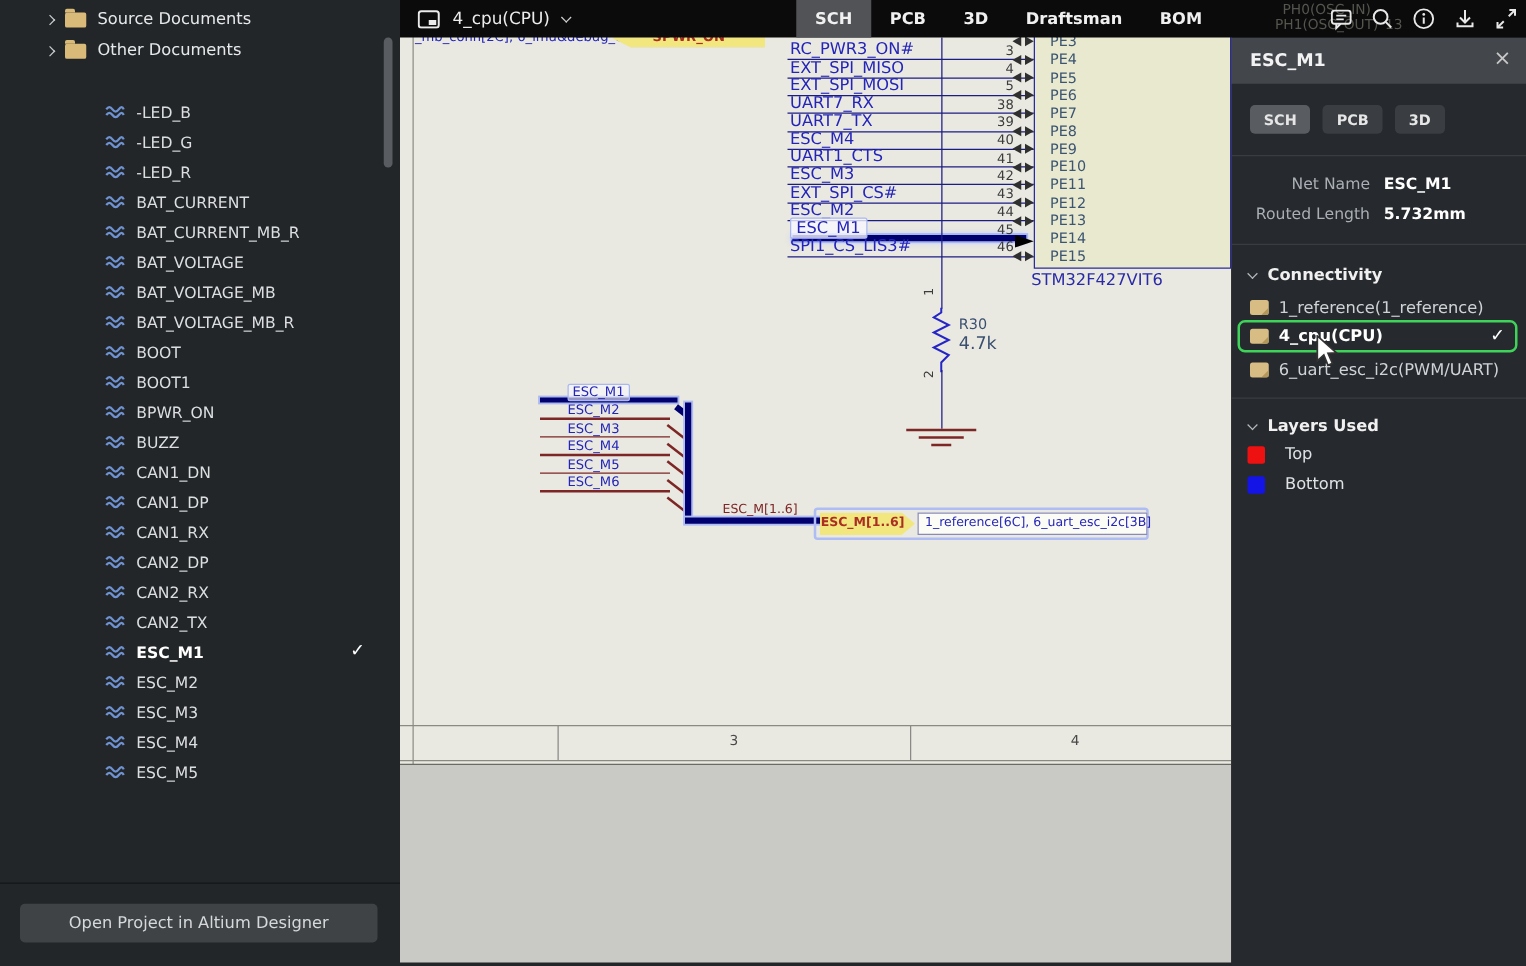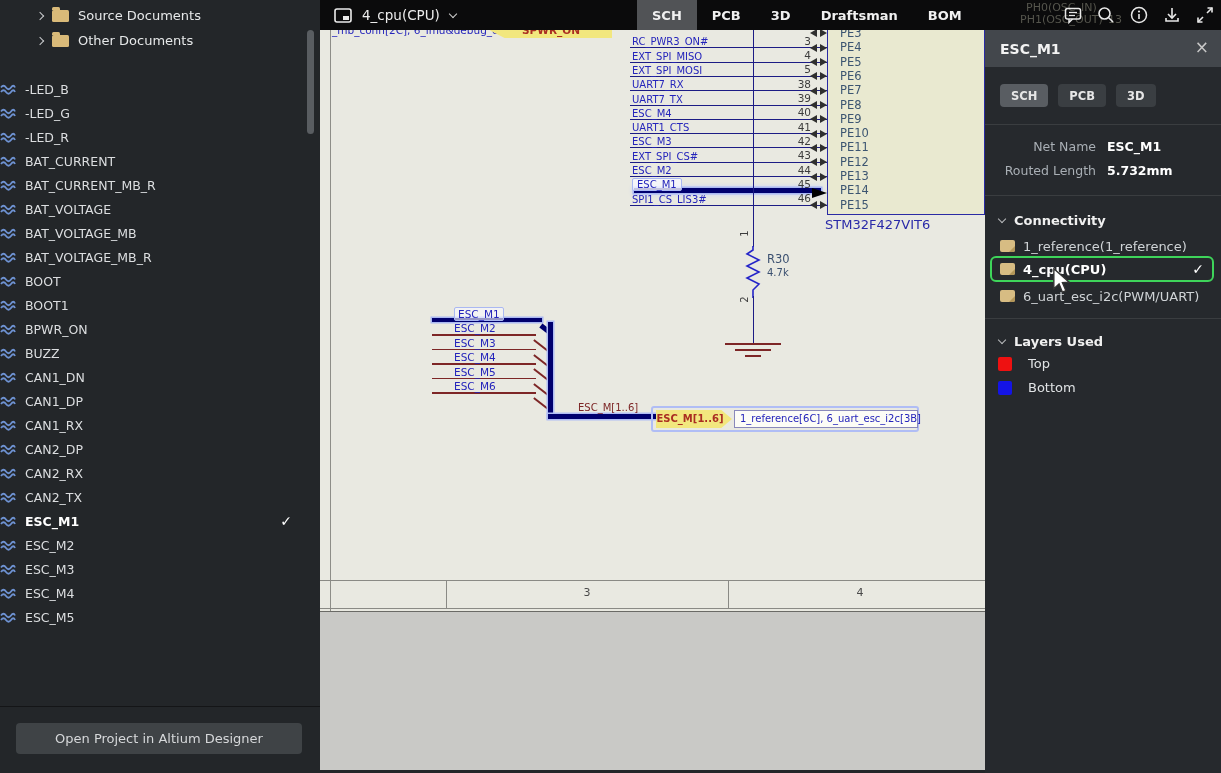--- a/index.html
+++ b/index.html
@@ -16,21 +16,21 @@
                 border:2.5px solid transparent; border-radius:14px; }
   .tree-item.ring .tree-inner { border-color:#e8732a; }
   .chev { width:6px; height:6px; border-right:1.6px solid #c9cbcd; border-bottom:1.6px solid #c9cbcd;
           transform:rotate(-45deg); flex:0 0 auto; }
   .tree-item.expanded .chev { transform:rotate(45deg); }
   .folder { width:17px; height:12px; background:#d9ba79; border-radius:1.5px; position:relative; flex:0 0 auto; }
   .folder::before { content:""; position:absolute; top:-3px; left:0; width:8px; height:3px;
                     background:#d9ba79; border-radius:1.5px 1.5px 0 0; }
   .nets-list { position:absolute; left:0; top:77px; width:100%; }
   .net-item { position:relative; height:24px; display:flex; align-items:center; gap:9px;
-              color:#dcdee0; font-size:12.5px; }
+              padding-left:84px; color:#dcdee0; font-size:12.5px; }
   .net-item.selected { font-weight:bold; color:#ffffff; }
   .net-item .check { display:none; position:absolute; right:28px; color:#fff; font-size:14px; font-weight:bold; }
   .net-item.selected .check { display:block; }
   .net-icon { flex:0 0 auto; }
   .sb-divider { position:absolute; left:0; top:706px; width:100%; height:1px; background:#141517; }
   .open-btn { position:absolute; left:16px; top:723px; width:286px; height:31px; background:#3f4346;
               border:none; border-radius:4px; color:#d6d8da; font-size:13px; font-family:inherit; cursor:pointer; }
   .sb-scroll { position:absolute; left:307px; top:30px; width:7px; height:104px;
                background:#595d61; border-radius:3.5px; }
 
@@ -46,41 +46,41 @@
                color:#aa2e22; font-size:10.5px; font-weight:bold; text-align:center; line-height:15px;
                filter:drop-shadow(0 0 1px #a89020); }
 
   .chip { position:absolute; left:507px; top:20px; width:158px; height:195px;
           background:#e9e9d0; border:1.5px solid #2a2aa4; }
   .chip-pin { position:absolute; left:520px; font-size:11.5px; color:#3c5571; }
   .chip-name { position:absolute; left:505px; top:217px; font-size:13px; color:#2a2aa8; }
 
   .srow { position:absolute; left:0; width:507px; height:14px; }
   .wire { position:absolute; left:310px; right:0; bottom:1px; height:1px; background:#1c1c85; }
-  .netlabel { position:absolute; left:312px; bottom:2px; font-size:10px; color:#2424bb; white-space:nowrap;text-align:center; }
+  .netlabel { position:absolute; left:312px; bottom:2px; font-size:13px; color:#2424bb; white-space:nowrap;text-align:center; }
   .pinnum { position:absolute; right:16px; bottom:2.5px; font-size:10.5px; color:#3c3c3c; }
   .pglyph { position:absolute; right:0; bottom:-3.5px; width:17px; height:9px; }
   .pglyph::before,.pglyph::after { content:""; position:absolute; top:0; width:0; height:0;
       border-top:4.5px solid transparent; border-bottom:4.5px solid transparent; }
   .pglyph::before { left:0; border-right:7px solid #2f2f2f; }
   .pglyph::after  { right:0; border-left:7px solid #2f2f2f; }
   .srow.hl .wire { height:5px; bottom:-1px; right:6px; left:314px; background:#00006e;
                    box-shadow:0 0 0 1.5px #aab8f2, 0 0 5px 1px #c0cbff; }
   .srow.hl .netlabel { border:1.5px solid #aab8f2; background:rgba(248,249,255,.78);
                        border-radius:2px; padding:0 4px; bottom:1px; }
   .srow.hl .pglyph::before { display:none; }
   .srow.hl .pglyph::after { border-left:15px solid #000; border-top:5.5px solid transparent;
                             border-bottom:5.5px solid transparent; }
   .srow.hl .pglyph { bottom:-5px; width:20px; }
 
   .vwire1 { position:absolute; left:433px; top:30px; width:1px; height:217px; background:#1c1c85; }
   .vwire2 { position:absolute; left:433px; top:296px; width:1px; height:47px; background:#1c1c85; }
   .rpin { position:absolute; font-size:10px; color:#3c3c3c; transform:rotate(-90deg); }
   .r-des { position:absolute; left:447px; top:252px; font-size:11.5px; color:#3b5070; }
-  .r-val { position:absolute; left:447px; top:267px; font-size:10px; color:#3b5070; }
+  .r-val { position:absolute; left:447px; top:267px; font-size:14px; color:#3b5070; }
   .gnd-bar { position:absolute; height:2px; background:#7d2626; }
 
   .brow { position:absolute; left:0; width:250px; height:14px; }
   .bwire { position:absolute; left:112px; width:104px; bottom:1px; height:1.5px; background:#7d2626; }
   .blabel { position:absolute; left:134px; bottom:2.5px; font-size:10.5px; color:#2424bb; }
   .bdiag { position:absolute; left:214px; bottom:-4px; width:18px; height:1.5px; background:#7d2626;
            transform:rotate(38deg); transform-origin:left center; }
   .brow.hl .bwire { left:112px; width:110px; height:4.5px; bottom:0; background:#00006e;
                     box-shadow:0 0 0 1.5px #aab8f2; }
   .brow.hl .blabel { border:1.5px solid #aab8f2; background:rgba(250,250,255,.6);

